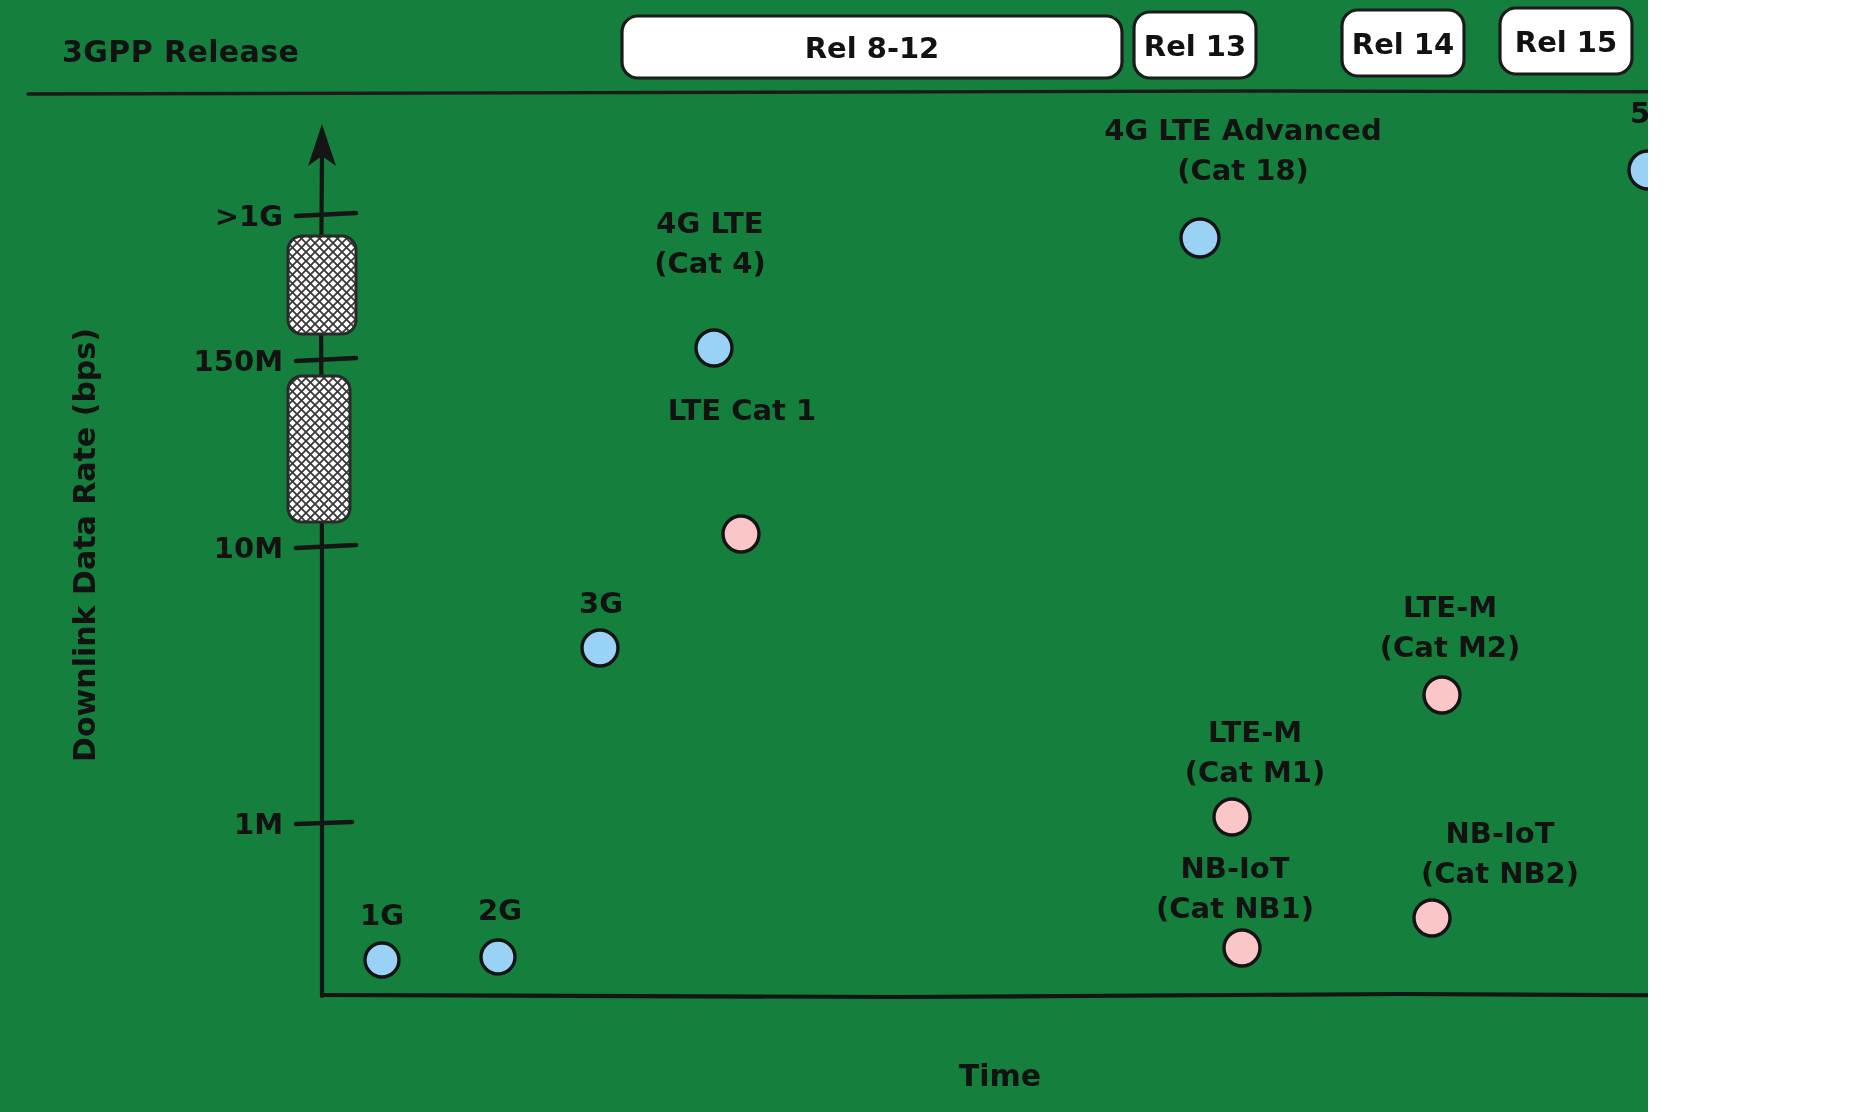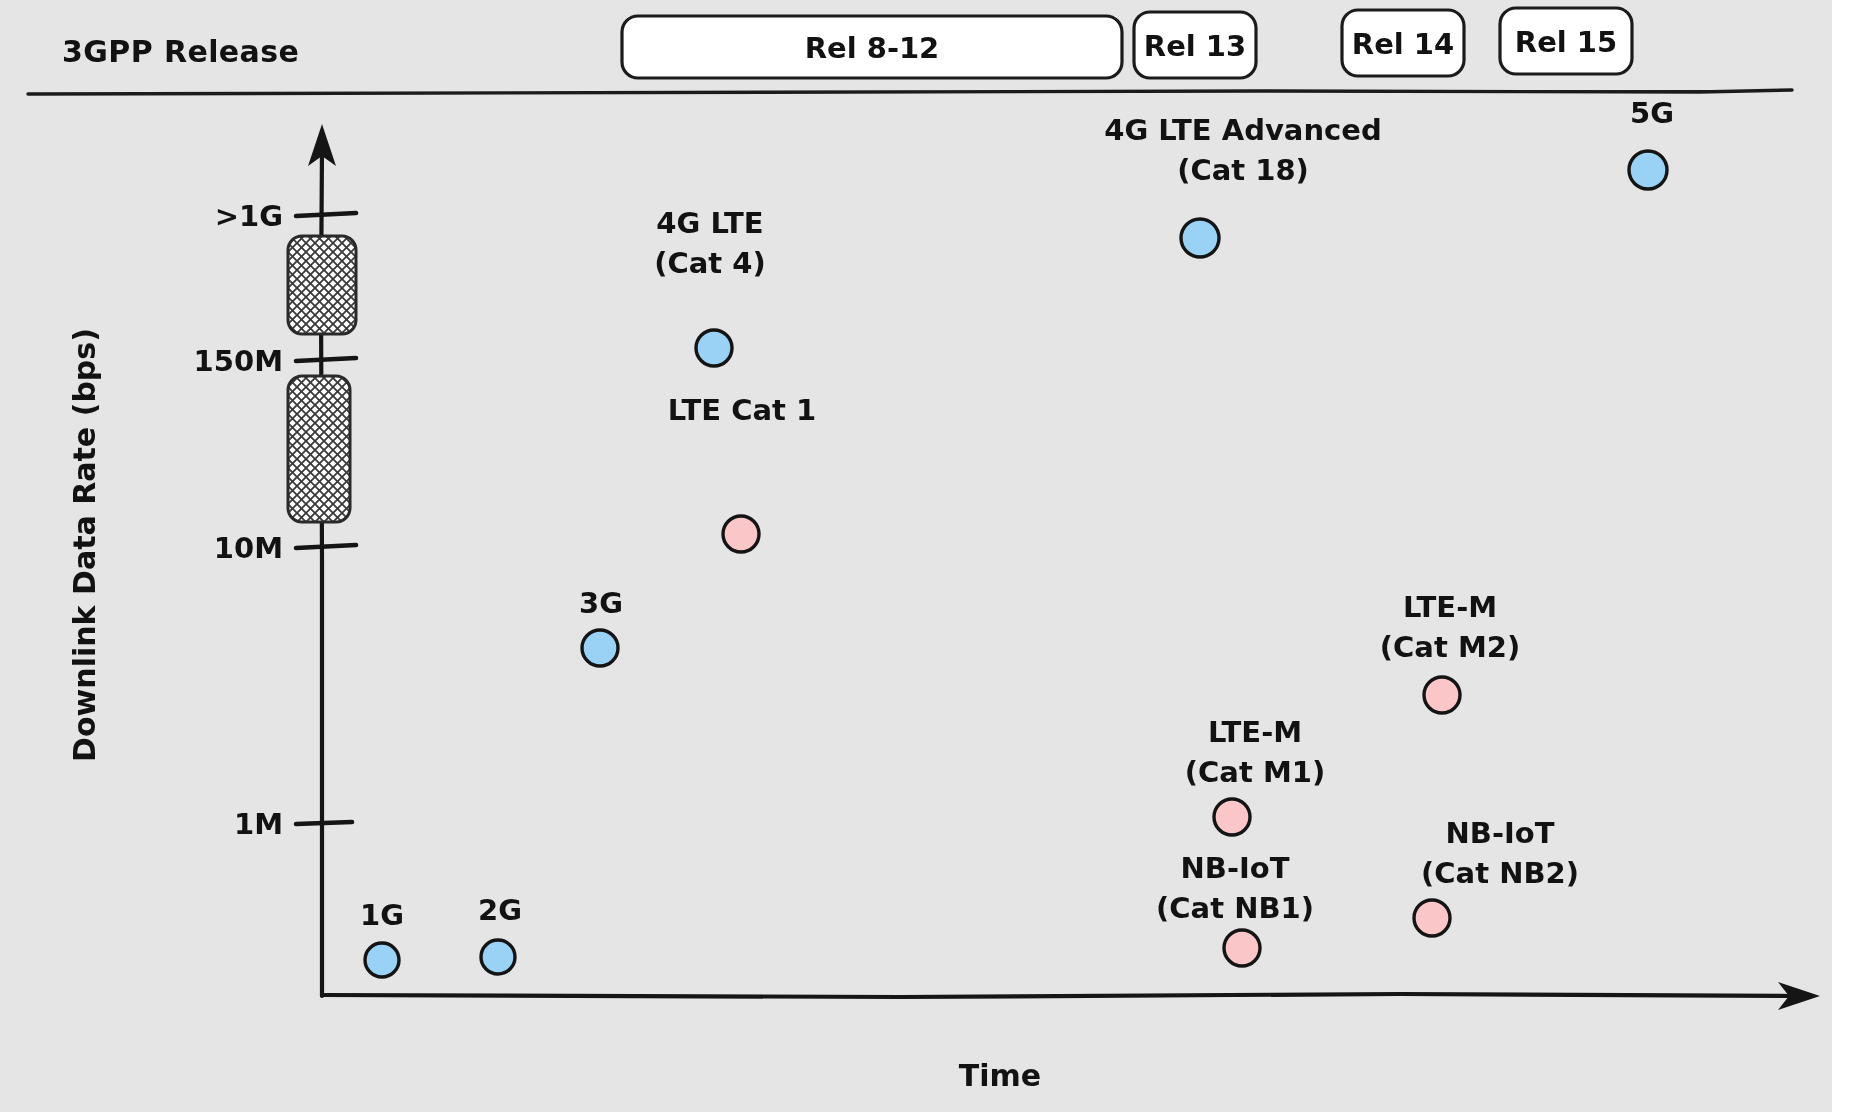--- a/index.html
+++ b/index.html
@@ -5,23 +5,23 @@
   html, body {
     margin: 0;
     padding: 0;
     background: #ffffff;
   }
   body {
     font-family: "DejaVu Sans", sans-serif;
   }
   #stage {
     position: relative;
-    width: 1832px;
+    width: 1648px;
     height: 1112px;
-    background: #e5e5e5;
+    background: #15803d;
     overflow: hidden;
   }
   svg.layer {
     position: absolute;
     left: 0;
     top: 0;
     width: 1852px;
     height: 1112px;
   }
   .hand {

